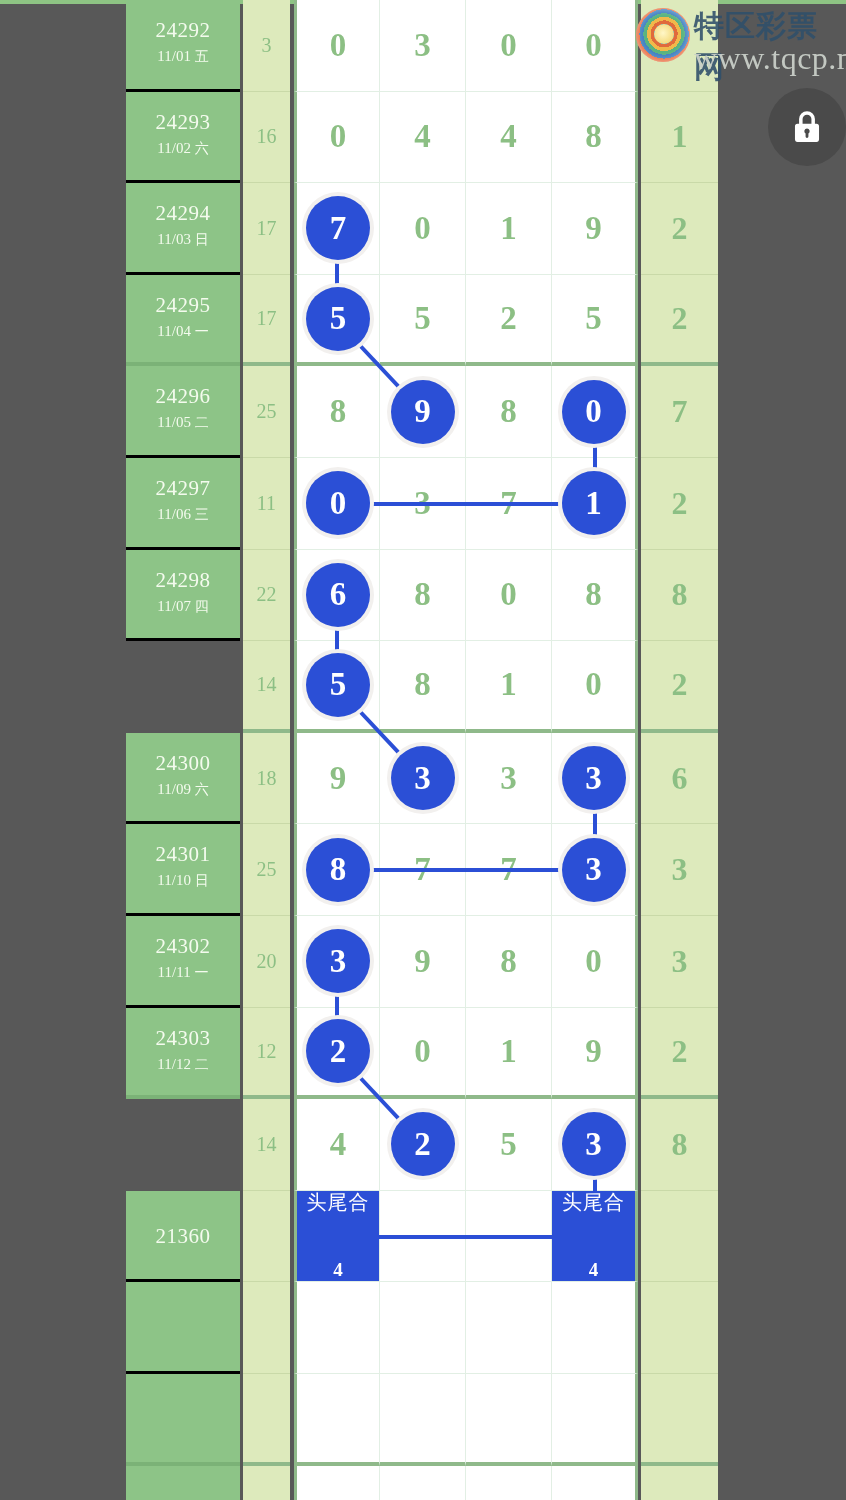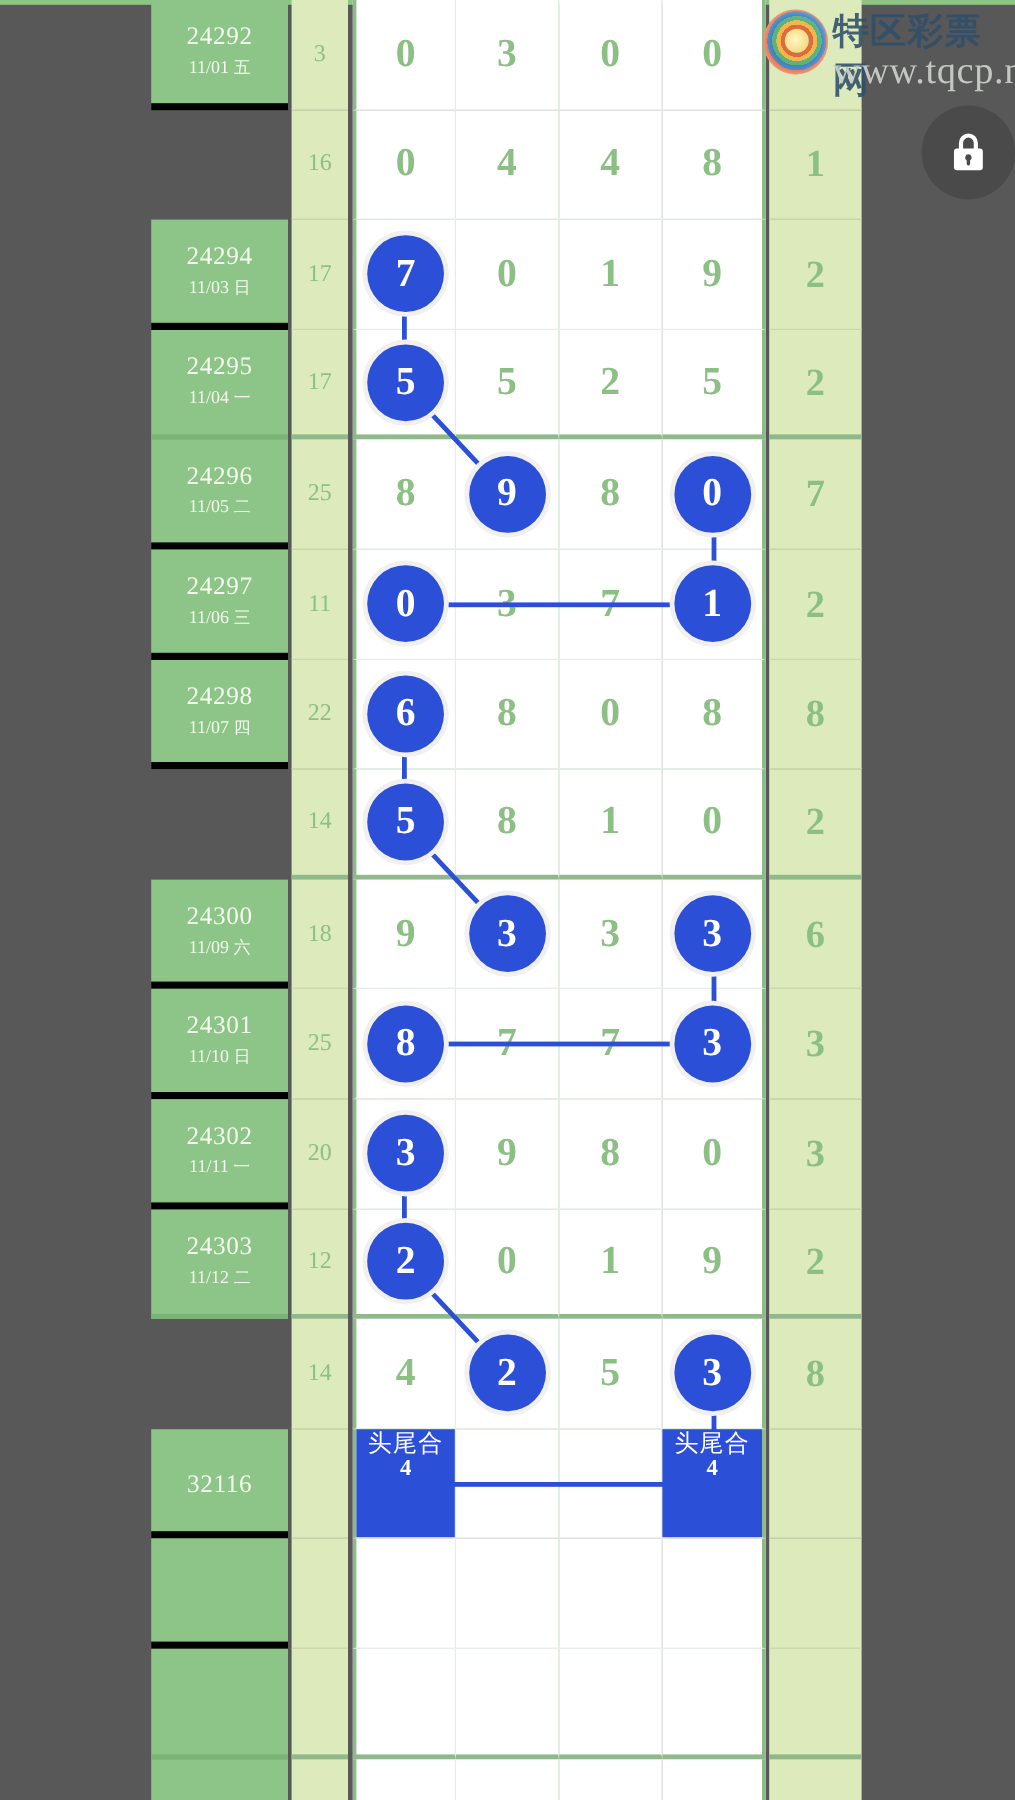--- a/index.html
+++ b/index.html
@@ -14,21 +14,21 @@
 
   
   #chart{
     position:absolute;left:126px;top:0;width:592px;
     border-collapse:separate;
   }
   .row{position:relative;height:91.6px;width:592px;}
 
   
   .c-issue {position:absolute;left:0;   top:0; width:114px; height:100%;
-            background:#8dc487;box-sizing:border-box;border-bottom:6px solid #000000;}
+            background:#8dc487;box-sizing:border-box;border-bottom:3px solid #000000;}
   .c-sum   {position:absolute;left:117px;top:0; width:47px;  height:100%;
             background:#ddeabc;box-sizing:border-box;border-bottom:1px solid #c9d9a8;}
   .c-grid  {position:absolute;left:168px;top:0; width:344px; height:100%;}
   .c-tail  {position:absolute;left:515px;top:0; width:77px;  height:100%;
             background:#ddeabc;box-sizing:border-box;border-bottom:1px solid #c9d9a8;}
 
   
   .row.grp-end .c-issue{border-bottom:4px solid #7bb277;}
   .row.grp-end .c-sum  {border-bottom:4px solid #8fb98a;}
   .row.grp-end .c-tail {border-bottom:4px solid #8fb98a;}
@@ -86,21 +86,21 @@
   
   .link{position:absolute;background:#2b4fd6;z-index:3;}
   .link.h{height:4px;}
   .link.v{width:4px;}
   .link.diag{height:4px;transform-origin:0 50%;}
 
   
   .hw-box{
     position:absolute;left:0;top:0;width:100%;height:100%;
     background:#2b4fd6;color:#fff;z-index:6;
-    display:flex;flex-direction:column;align-items:center;justify-content:flex-start;
+    display:flex;flex-direction:column;align-items:center;justify-content:space-between;
     font-family:"DejaVu Sans",sans-serif;
   }
   .hw-box .t{font-size:20px;letter-spacing:1px;line-height:1.1;}
   .hw-box .n{font-size:19px;font-weight:bold;font-family:"Liberation Serif",serif;}
 
   
   #watermark{position:absolute;left:636px;top:2px;width:210px;height:74px;z-index:40;
              pointer-events:none;}
   #wm-logo{position:absolute;left:0;top:6px;width:54px;height:54px;border-radius:50%;
      background:
@@ -146,20 +146,24 @@
         </div>
         <div class="cell k3">
           <span class="digit">0</span>
         </div>
       </div>
       <div class="c-tail">
         <div class="tail-val"></div>
       </div>
     </div>
     <div class="row" style="top: 91.6px; position: absolute;">
+      <div class="c-issue">
+        <div class="issue-no">24293</div>
+        <div class="issue-date"><span>11/02</span> <span class="wk">六</span></div>
+      </div>
       <div class="c-sum">
         <div class="sum-val">16</div>
       </div>
       <div class="c-grid">
         <div class="cell k0">
           <span class="digit">0</span>
         </div>
         <div class="cell k1">
           <span class="digit">4</span>
         </div>
@@ -447,21 +451,21 @@
         <div class="cell k3">
           <div class="ball">3</div>
         </div>
       </div>
       <div class="c-tail">
         <div class="tail-val">8</div>
       </div>
     </div>
     <div class="row noDate" style="top: 1190.8px; position: absolute;">
       <div class="c-issue">
-        <div class="issue-no">32116</div>
+        <div class="issue-no">21360</div>
       </div>
       <div class="c-sum">
         <div class="sum-val"></div>
       </div>
       <div class="c-grid">
         <div class="cell k0">
           <div class="hw-box">
             <div class="t">头尾合</div>
             <div class="n">4</div>
           </div>

